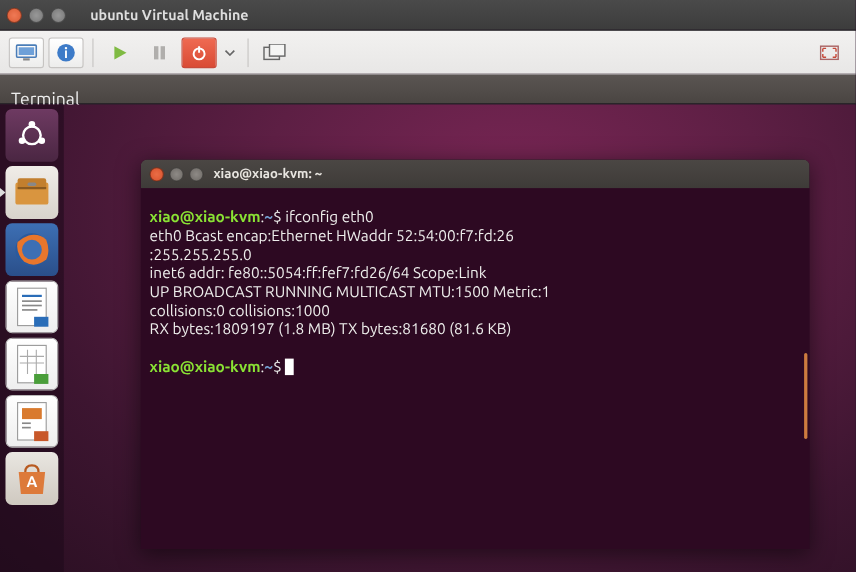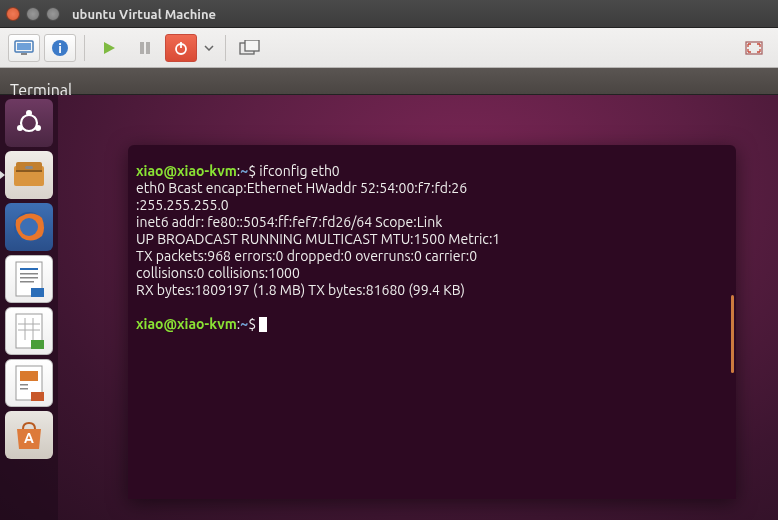--- a/index.html
+++ b/index.html
@@ -2,21 +2,21 @@
 <html><head>
 <meta charset="utf-8">
 <style>
 *{margin:0;padding:0;box-sizing:border-box;font-family:Ubuntu,Arial,sans-serif}
 body{width:778px;height:520px;background:#2b1a2e;overflow:hidden}
 .vm-titlebar{height:28px;background:linear-gradient(#4a4a4a,#3c3c3c);display:flex;align-items:center;padding:0 6px;border-bottom:1px solid #222}
 .tb-btn{width:14px;height:14px;border-radius:50%;margin-right:6px;border:1px solid rgba(0,0,0,.4)}
 .tb-close{background:radial-gradient(#f07a56,#d95b35)}
 .tb-min{background:radial-gradient(#999,#777)}
 .tb-max{background:radial-gradient(#999,#777)}
-.vm-titlebar .title{margin-left:6px;font-size:13px;font-weight:bold;color:#ddd}
+.vm-titlebar .title{margin-left:16px;font-size:13px;font-weight:bold;color:#ddd}
 .vm-toolbar{height:40px;background:linear-gradient(#f2f1f0,#e8e7e6);display:flex;align-items:center;padding:0 8px;border-bottom:1px solid #b8b6b4;gap:4px}
 .tool-btn{width:32px;height:28px;border:1px solid #c6c4c2;border-radius:3px;background:linear-gradient(#fff,#ededec);display:flex;align-items:center;justify-content:center}
 .tool-btn.flat{border:none;background:none}
 .sep{width:1px;height:26px;background:#c6c4c2;margin:0 4px}
 .spacer{flex:1}
 .tab-label{height:22px;background:linear-gradient(#5a5552,#4a4542);color:#eee;font-size:16px;font-weight:normal;padding:13px 10px;border-bottom:1px solid #222}
 .desktop{position:relative;height:430px;background:radial-gradient(ellipse at 60% 20%,#7a2655 0%,#5d1f44 35%,#3d1530 70%,#2a0f22 100%)}
 .launcher{position:absolute;left:0;top:0;width:58px;height:100%;background:rgba(30,10,25,.55);padding-top:4px;display:flex;flex-direction:column;align-items:center;gap:4px}
 .licon{width:48px;height:48px;border-radius:6px;display:flex;align-items:center;justify-content:center;font-size:22px;position:relative}
 .licon.dash{background:linear-gradient(#6e3a62,#4a2642)}
@@ -165,27 +165,32 @@
     <div class="licon sw">
       <svg width="36" height="32">
           <path d="M6 10 L30 10 L28 30 L8 30 Z" fill="#dd7a3a"></path>
           <path d="M12 10 Q12 4 18 4 Q24 4 24 10" fill="none" stroke="#b85a20" stroke-width="2"></path>
           <text x="18" y="24" text-anchor="middle" fill="#fff" font-size="14" font-weight="bold">A</text>
         </svg>
     </div>
   </div>
 
   <div class="term-win">
+    <div class="term-titlebar">
+      <div class="tb-btn tc"></div>
+      <div class="tb-btn tm"></div>
+      <div class="tb-btn tx"></div>
+      <span class="ttitle">xiao@xiao-kvm: ~</span>
+    </div>
     <div class="term-body">
 <div><span class="g">xiao@xiao-kvm</span><span class="w">:</span><span class="b">~</span><span class="w">$</span><span class="w"> </span><span class="w">ifconfig eth0</span></div>
 <div class="w">eth0      Bcast encap:Ethernet  HWaddr 52:54:00:f7:fd:26</div>
 <div class="w">:255.255.255.0</div>
 <div class="w">          inet6 addr: fe80::5054:ff:fef7:fd26/64 Scope:Link</div>
 <div class="w">          UP BROADCAST RUNNING MULTICAST  MTU:1500  Metric:1</div>
-<div class="w">          TX packets:968 errors:0 dropped:0 overruns:0 carrier:0</div>
 <div class="w">          collisions:0 collisions:1000</div>
-<div class="w">          RX bytes:1809197 (1.8 MB)  TX bytes:81680 (99.4 KB)</div>
+<div class="w">          RX bytes:1809197 (1.8 MB)  TX bytes:81680 (81.6 KB)</div>
 <div>&nbsp;</div>
 <div><span class="g">xiao@xiao-kvm</span><span class="w">:</span><span class="b">~</span><span class="w">$</span><span class="w"> </span><span class="cursor"></span></div>
       <div class="scrollbar"></div>
     </div>
   </div>
 </div>
 
 </body></html>

